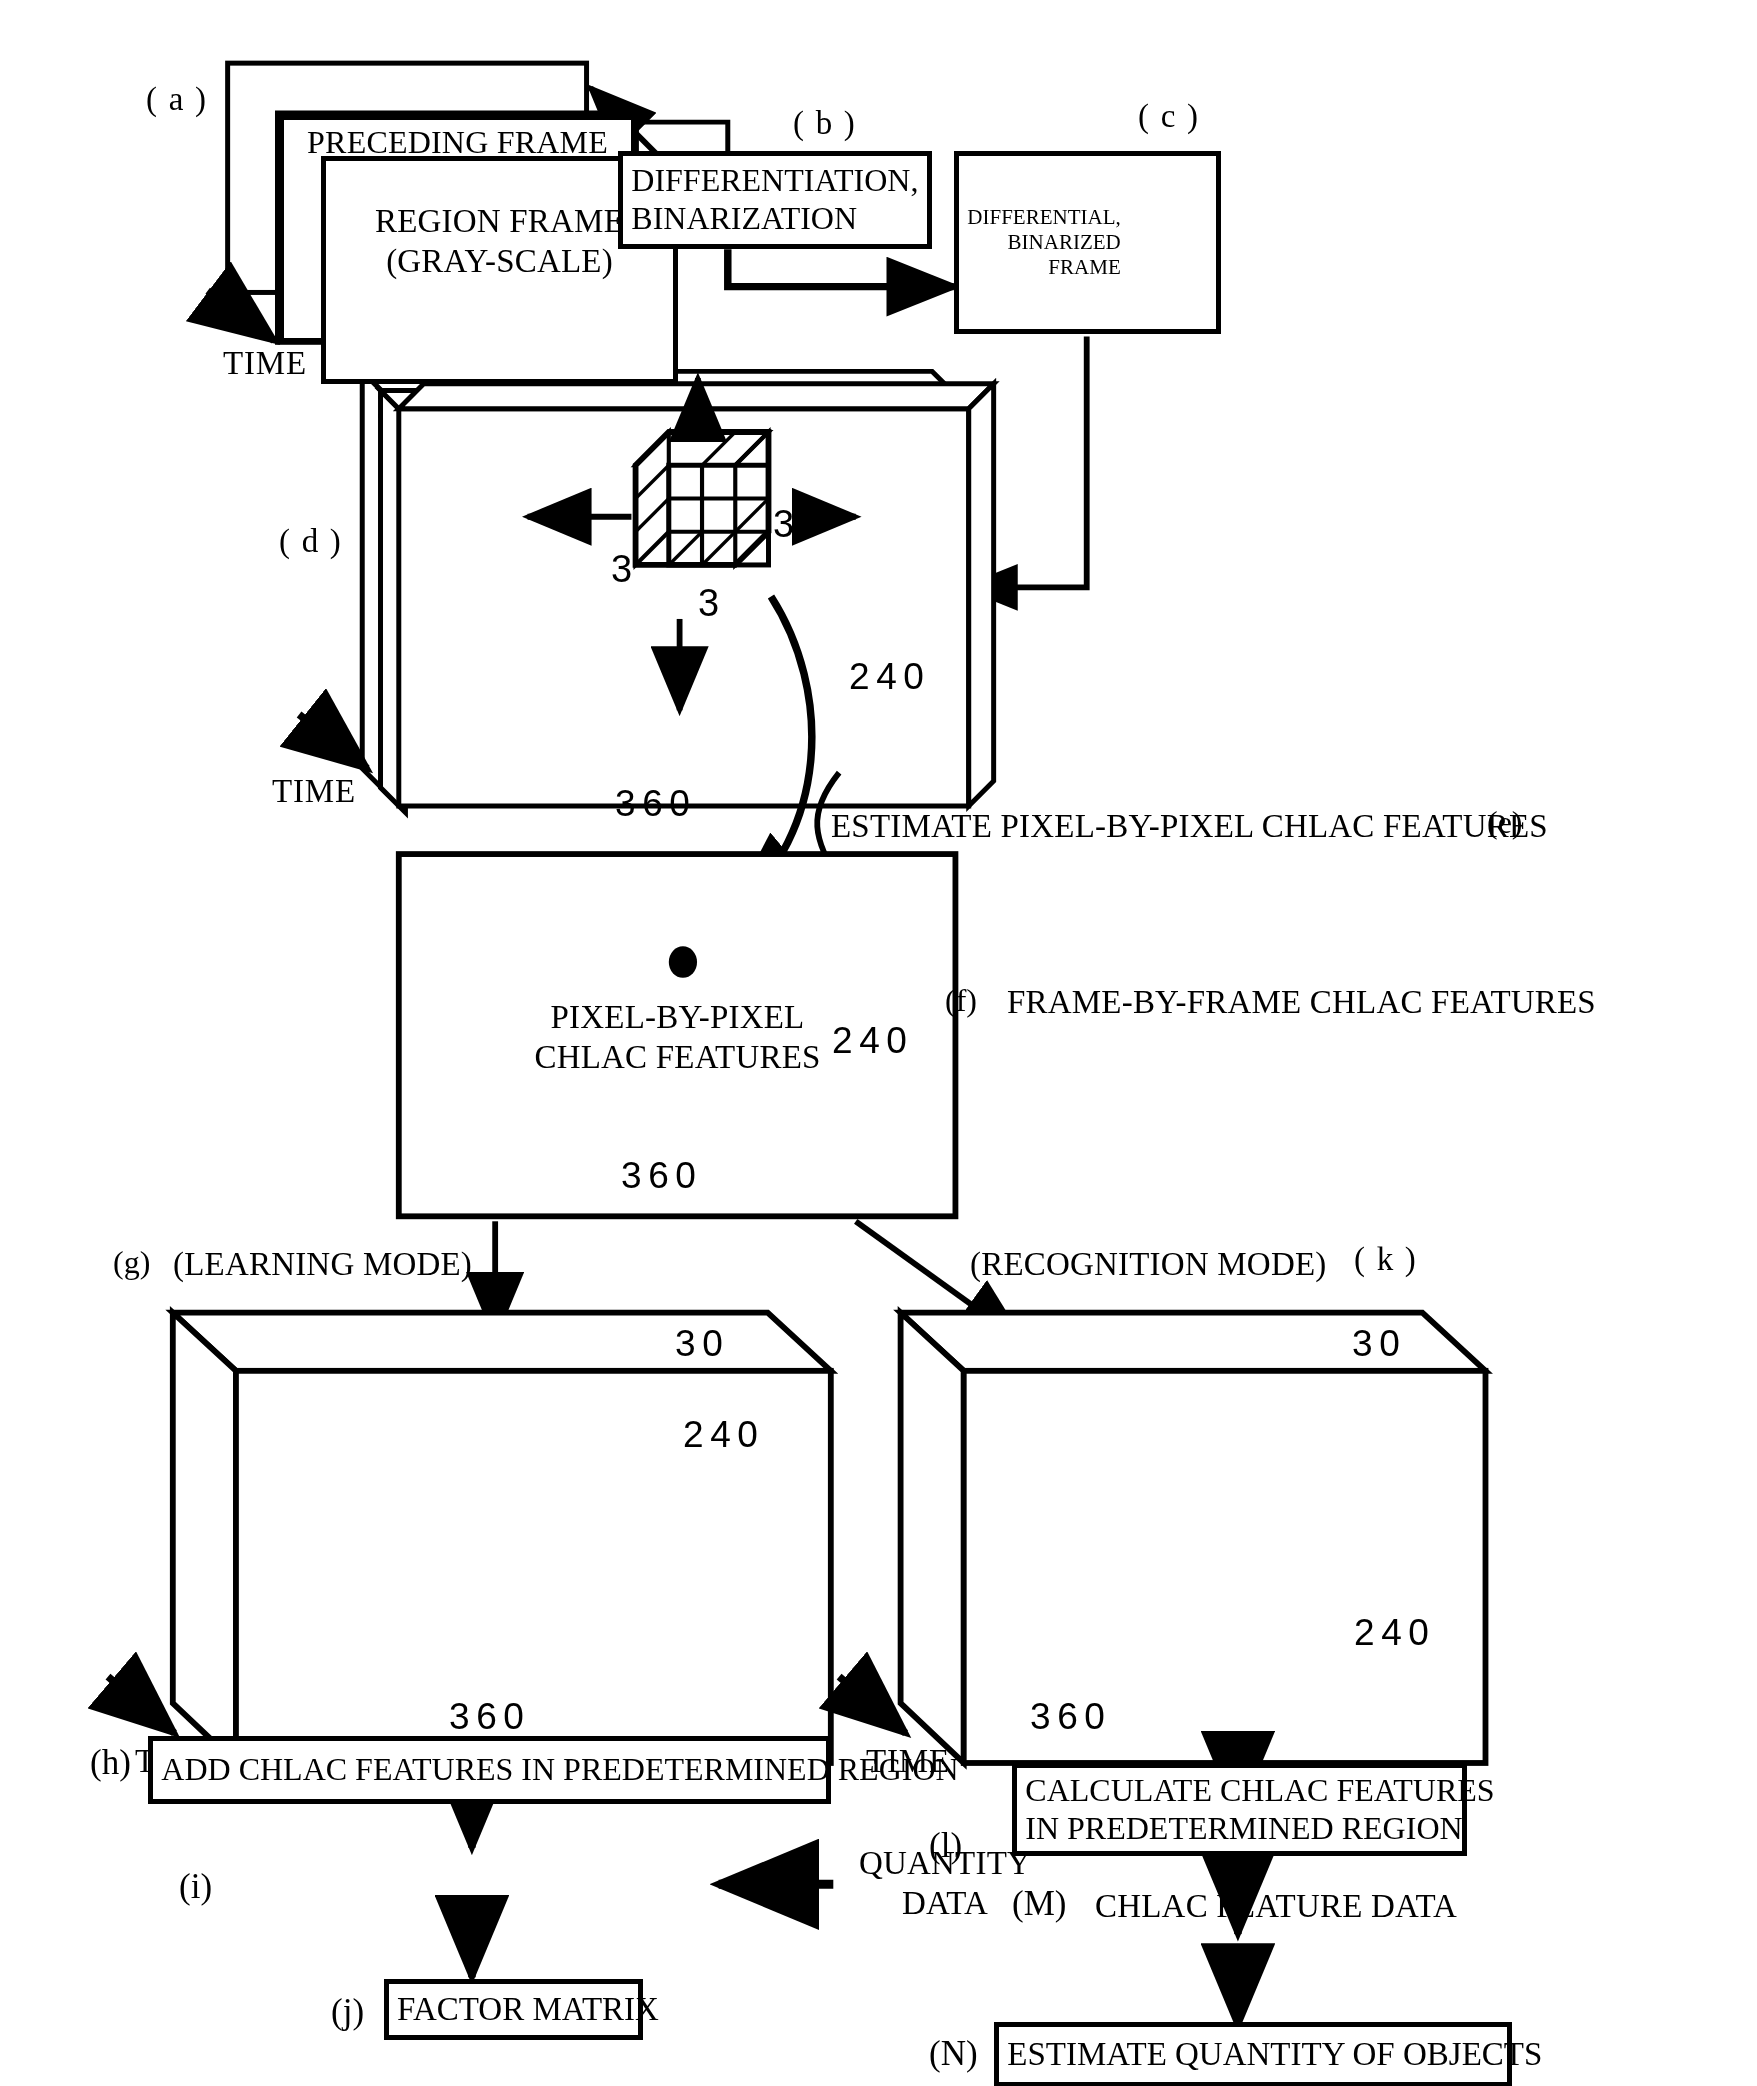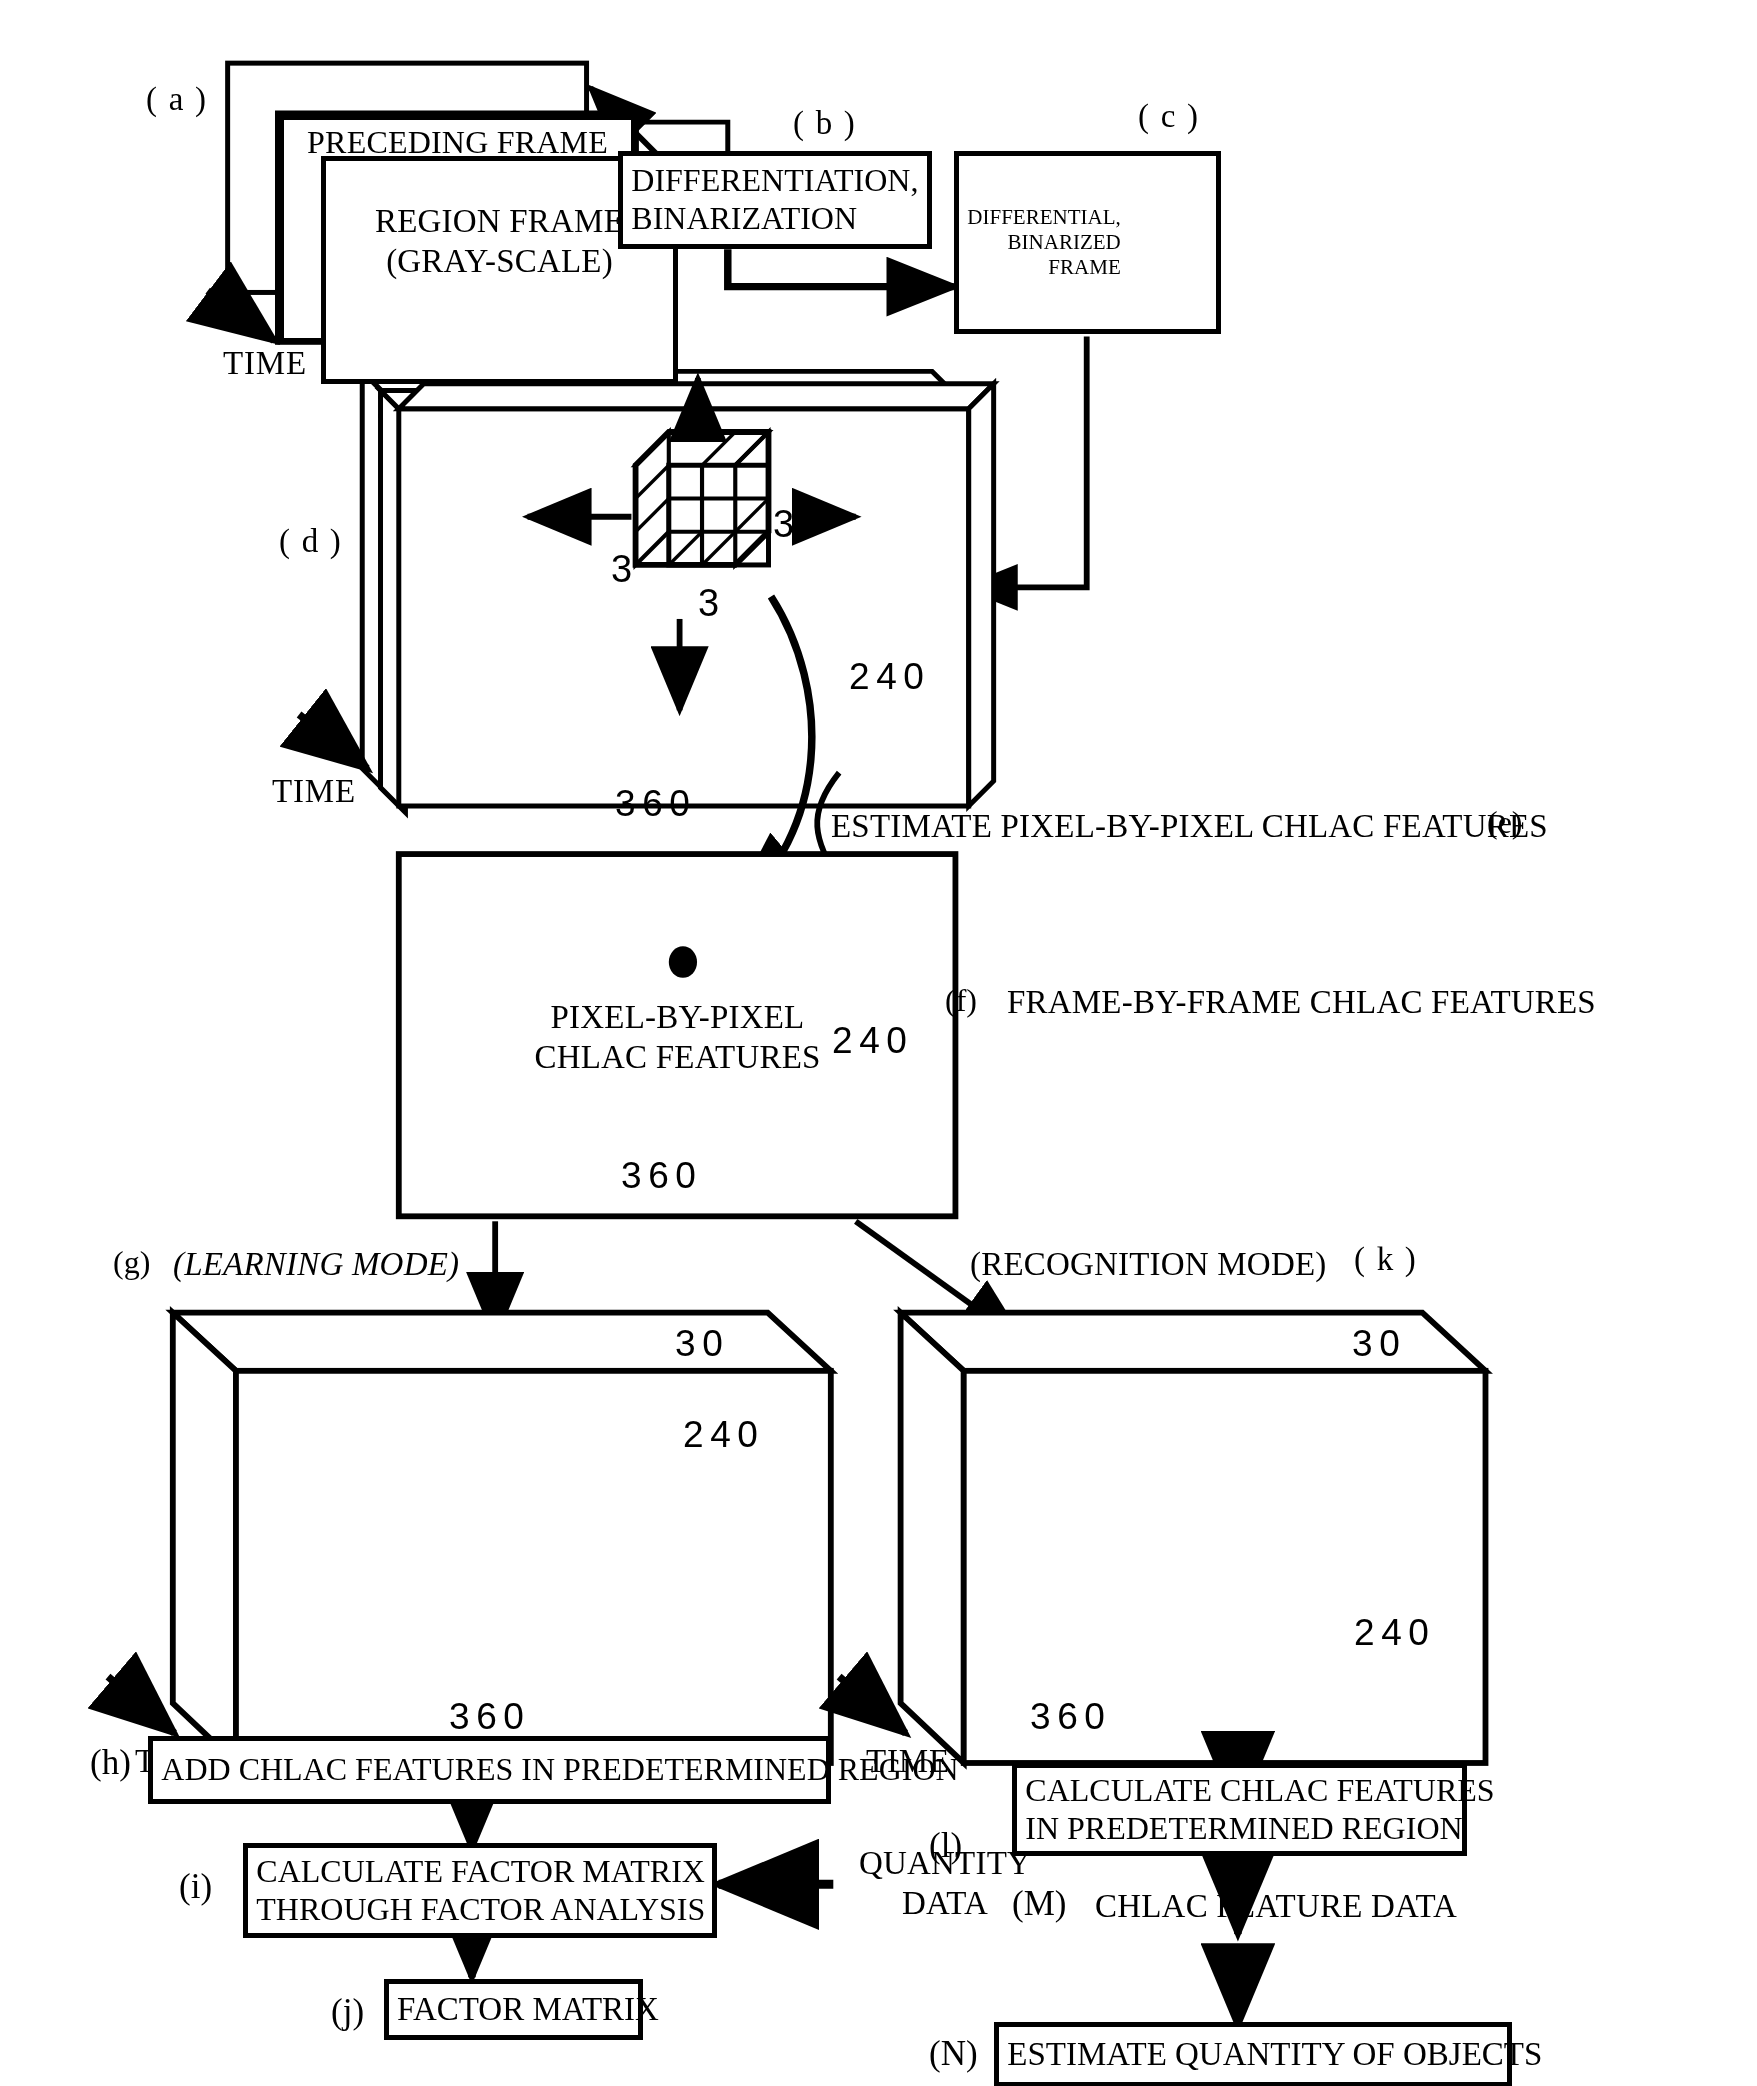--- a/index.html
+++ b/index.html
@@ -237,43 +237,39 @@
 
   <div class="lbl" style="left:532px; top:997px; width:291px; text-align:center; font-size:33px;">PIXEL-BY-PIXEL
 CHLAC FEATURES</div>
   <div class="dim" style="left:832px; top:1020px;">240</div>
   <div class="dim" style="left:621px; top:1155px;">360</div>
 
   <div class="tag" style="left:945px; top:982px; font-size:32px; letter-spacing:0;">(f)</div>
   <div class="lbl" style="left:1007px; top:982px; font-size:33px;">FRAME-BY-FRAME CHLAC FEATURES</div>
 
   <div class="tag" style="left:113px; top:1244px; font-size:32px; letter-spacing:0;">(g)</div>
-  <div class="lbl" style="left:173px; top:1244px; font-size:33px;font-style:italic;">(LEARNING MODE)</div>
+  <div class="lbl" style="left:173px; top:1244px; font-size:33px;">(LEARNING MODE)</div>
   <div class="dim" style="left:675px; top:1323px;">30</div>
   <div class="dim" style="left:683px; top:1414px;">240</div>
   <div class="dim" style="left:449px; top:1696px;">360</div>
   <div class="time" style="left:135px; top:1743px;">TIME</div>
 
   <div class="lbl" style="left:970px; top:1244px; font-size:33px;">(RECOGNITION MODE)</div>
   <div class="tag" style="left:1354px; top:1241px;">( k )</div>
   <div class="dim" style="left:1352px; top:1323px;">30</div>
   <div class="dim" style="left:1354px; top:1612px;">240</div>
   <div class="dim" style="left:1030px; top:1696px;">360</div>
   <div class="time" style="left:866px; top:1743px;">TIME</div>
 
   <div class="tag" style="left:90px; top:1743px; font-size:35px; letter-spacing:0;">(h)</div>
   <div class="procbox" style="left:148px; top:1736px; width:683px; height:68px;">
     <span class="txt" style="font-size:32px;">ADD CHLAC FEATURES IN PREDETERMINED REGION</span>
   </div>
 
   <div class="tag" style="left:179px; top:1867px; font-size:35px; letter-spacing:0;">(i)</div>
-  <div class="procbox" style="left:243px; top:1843px; width:474px; height:95px;">
-    <span class="txt" style="font-size:32px;">CALCULATE FACTOR MATRIX
-THROUGH FACTOR ANALYSIS</span>
-  </div>
   <div class="lbl" style="left:841px; top:1843px; width:208px; text-align:center; font-size:33px;">QUANTITY
 DATA</div>
 
   <div class="tag" style="left:331px; top:1992px; font-size:35px; letter-spacing:0;">(j)</div>
   <div class="procbox" style="left:384px; top:1979px; width:259px; height:61px;">
     <span class="txt" style="font-size:33px;padding-left:8px;">FACTOR MATRIX</span>
   </div>
 
   <div class="tag" style="left:929px; top:1826px; font-size:35px; letter-spacing:0;">(l)</div>
   <div class="procbox" style="left:1012px; top:1763px; width:455px; height:93px;">

